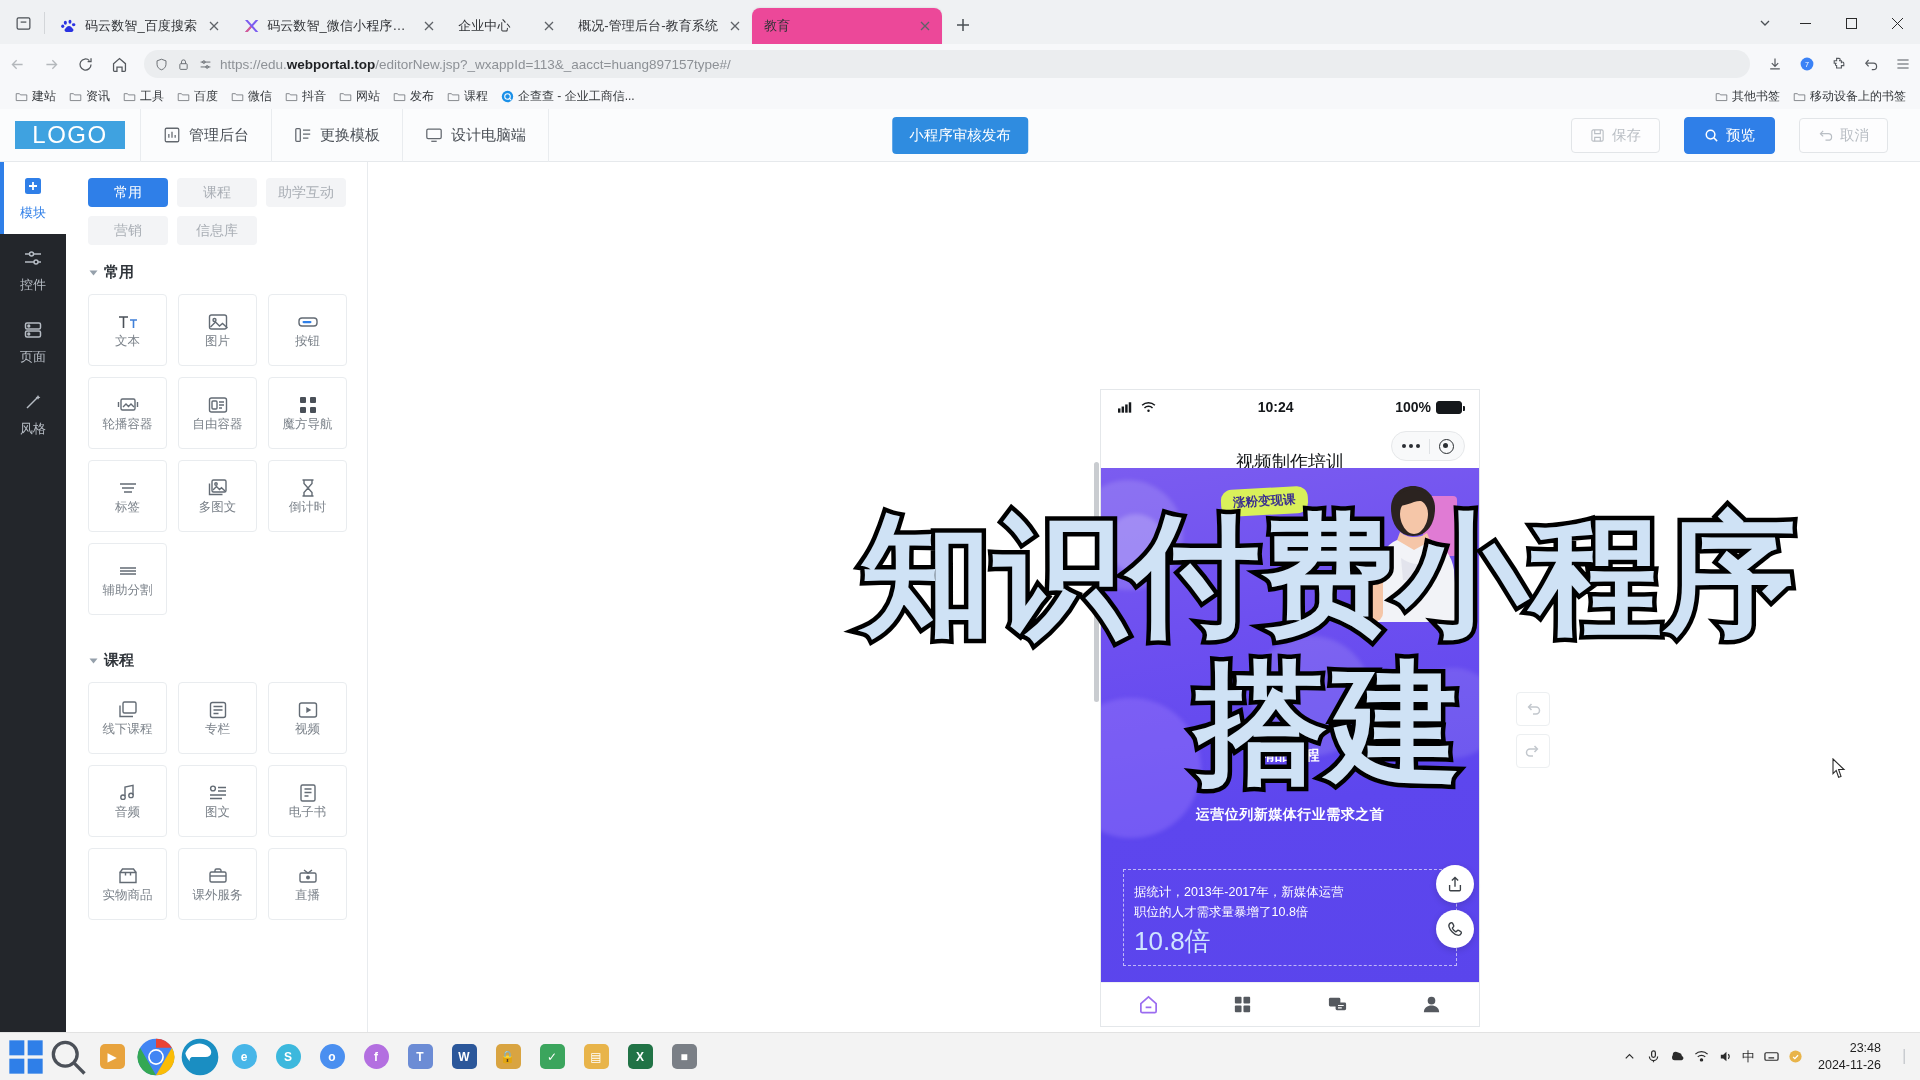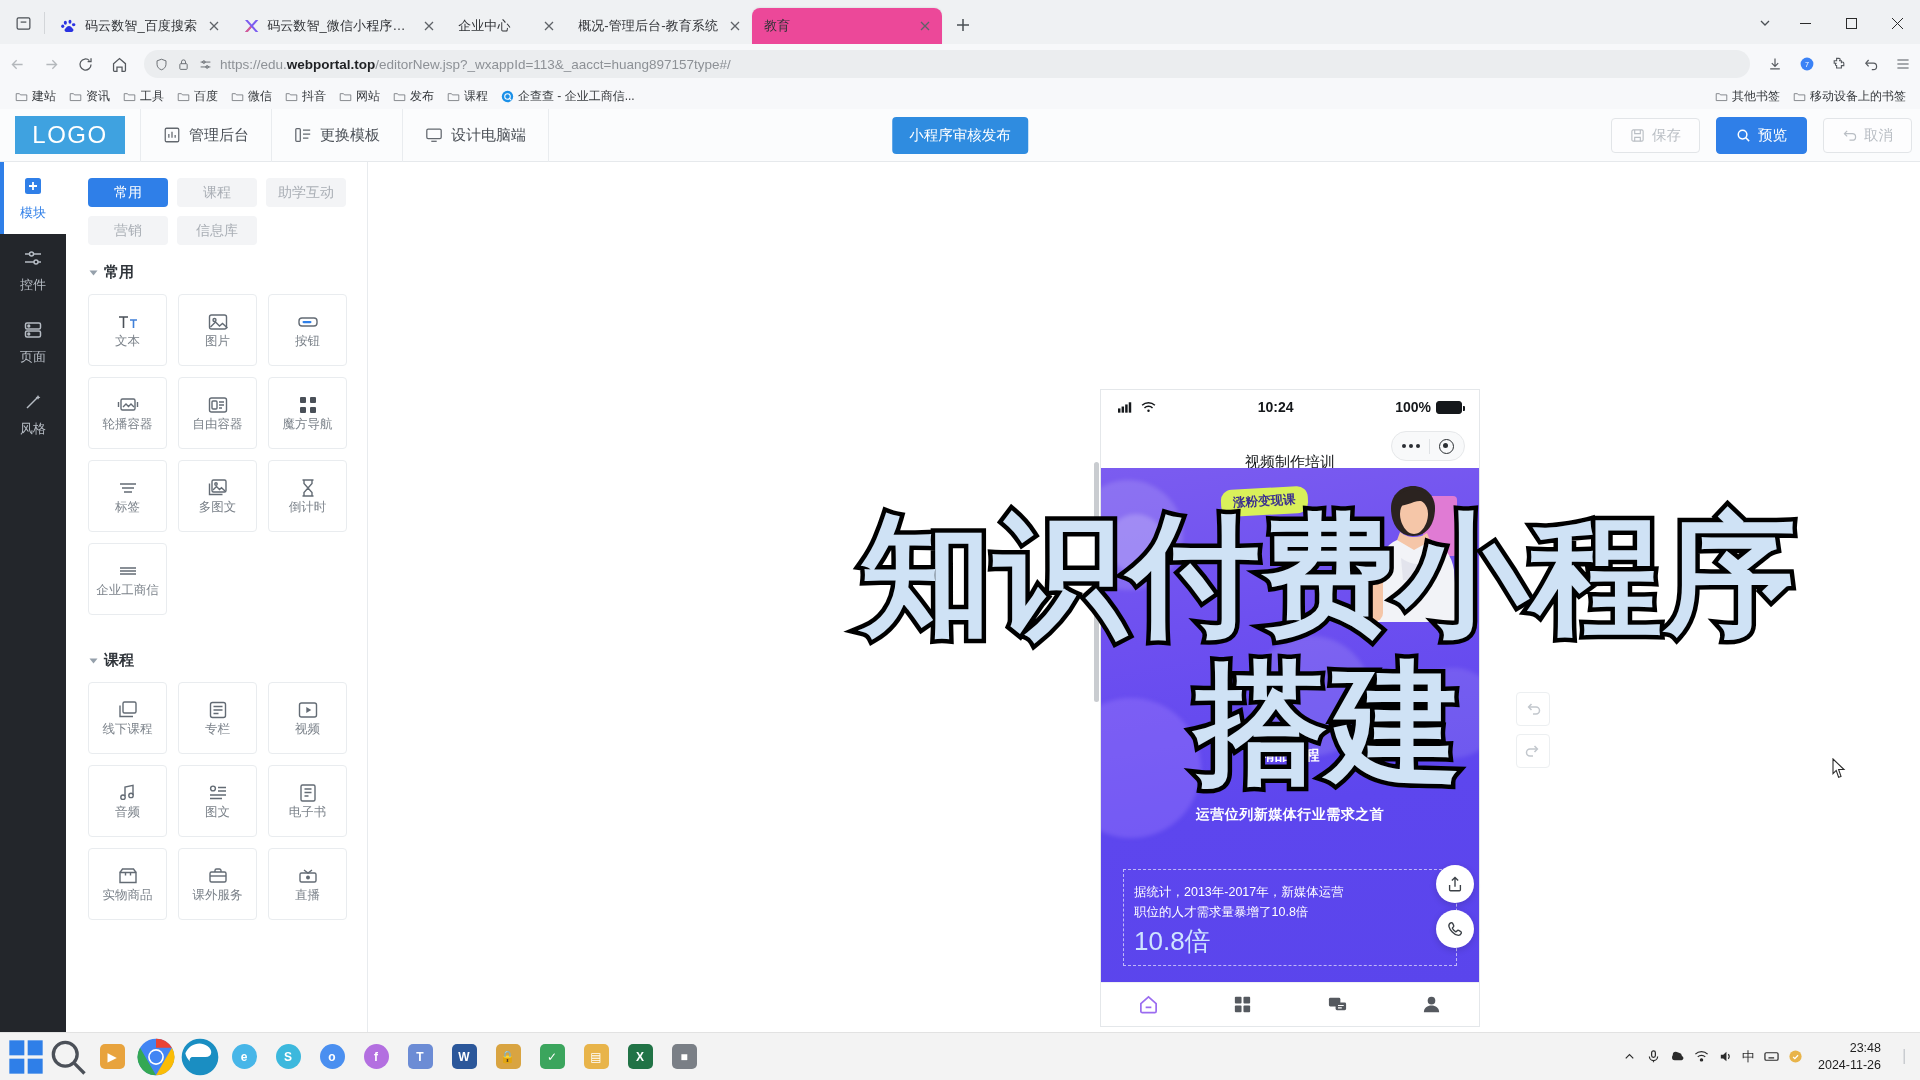--- a/index.html
+++ b/index.html
@@ -74,40 +74,40 @@
   .bm-spacer { flex: 1 1 auto; }
 
   
   .app { flex: 1 1 auto; display: flex; flex-direction: column; background: #ffffff; min-height:0; }
 
   .app-header {
     height: 53px; flex: 0 0 53px; background: #fbfcfd; border-bottom: 1px solid #e6e9ec;
     display: flex; align-items: center; position: relative;
   }
   .logo {
-    width: 110px; height: 38px; margin-left: 15px; background: #3fa2e0; color: #ffffff;
+    width: 110px; height: 28px; margin-left: 15px; background: #3fa2e0; color: #ffffff;
     display: flex; align-items: center; justify-content: center;
     font-size: 24px; letter-spacing: 1.5px; font-weight: 400;
   }
   .hdr-sep { width:1px; height: 53px; background: #e9ecef; margin-left: 15px;}
   .hdr-item {
     height: 53px; display: flex; align-items: center; gap: 8px; padding: 0 22px;
     font-size: 15px; color: #4b5057; border-right: 1px solid #e9ecef;
   }
   .hdr-item .hico { width: 18px; height: 18px; display:flex; align-items:center; justify-content:center; color:#63686f; }
   .hdr-item .hico svg { width: 18px; height: 18px; }
   .hdr-center {
     position: absolute; left: 50%; transform: translateX(-50%);
     display:flex; align-items:center;
   }
   .btn-publish {
     background: #2f8ce0; color: #fff; font-size: 14.5px; padding: 9px 17px; border-radius: 4px;
     white-space: nowrap;
   }
-  .hdr-right { margin-left: auto; display: flex; align-items: center; gap: 16px; padding-right: 8px; }
+  .hdr-right { margin-left: auto; display: flex; align-items: center; gap: 24px; padding-right: 32px; }
   .btn-ghost {
     display:flex; align-items:center; gap: 7px; border: 1px solid #e2e5e8; background: #fdfdfe;
     color: #b9bec4; font-size: 14.5px; padding: 7px 18px; border-radius: 4px; white-space: nowrap;
   }
   .btn-ghost svg { width: 15px; height: 15px; }
   .btn-primary {
     display:flex; align-items:center; gap: 7px; background: #2f7fe8; color: #fff;
     font-size: 14.5px; padding: 8px 19px; border-radius: 4px; border: 1px solid #2f7fe8; white-space: nowrap;
   }
   .btn-primary svg { width: 15px; height: 15px; }
@@ -157,21 +157,21 @@
   }
   .ph-status {
     height: 34px; display: flex; align-items: center; padding: 0 17px; font-size: 14px; font-weight: 700; color: #15181b;
   }
   .ph-sig { display:flex; align-items:center; gap: 6px; }
   .ph-time { flex: 1 1 auto; text-align: center; }
   .ph-bat { display:flex; align-items:center; gap: 5px; }
   .ph-bat .batbody { width: 26px; height: 13px; border: 1.6px solid #15181b; border-radius: 3px; position: relative; background:#15181b; }
   .ph-bat .batbody::after { content:""; position:absolute; right:-4px; top:4px; width:2.5px; height:5px; background:#15181b; border-radius:0 1px 1px 0;}
   .ph-nav { height: 44px; display: flex; align-items: center; padding: 0 14px; }
-  .ph-nav-title { flex: 1 1 auto; text-align: center; font-size: 15px; color: #15181b; padding-left: 74px; margin-top: 32px; }
+  .ph-nav-title { flex: 1 1 auto; text-align: center; font-size: 18px; color: #15181b; padding-left: 74px; margin-top: 32px; }
   .ph-caps {
     width: 74px; height: 30px; border-radius: 16px; border: 1px solid #e6e8ea; background:#f8f9fa;
     display: flex; align-items: center; justify-content: center; gap: 0;
   }
   .dots3 { display:flex; gap: 3px; padding: 0 9px; }
   .dots3 i { width: 4px; height: 4px; background: #2b2f33; border-radius: 50%; display:block; }
   .caps-sep { width:1px; height: 15px; background:#dfe2e5; }
   .caps-circ { width: 15px; height: 15px; border-radius: 50%; border: 1.6px solid #2b2f33; margin: 0 9px; position: relative; }
   .caps-circ::after { content:""; position:absolute; left:3.2px; top:3.2px; width:5px; height:5px; border-radius:50%; background:#2b2f33; }
 
@@ -732,21 +732,21 @@
                   </svg>
                 </span>
               <span class="clabel">倒计时</span>
             </div>
             <div class="cell">
               <span class="cico">
                   <svg viewBox="0 0 22 22" fill="none" stroke="currentColor" stroke-width="1.5">
                     <path d="M3 8h16M3 11h16M3 14h16"></path>
                   </svg>
                 </span>
-              <span class="clabel">企业工商信</span>
+              <span class="clabel">辅助分割</span>
             </div>
           </div>
 
           <div class="sect-gap"></div>
 
           <div class="sect-title">
             <span class="tri"></span>
             <span>课程</span>
           </div>
 

